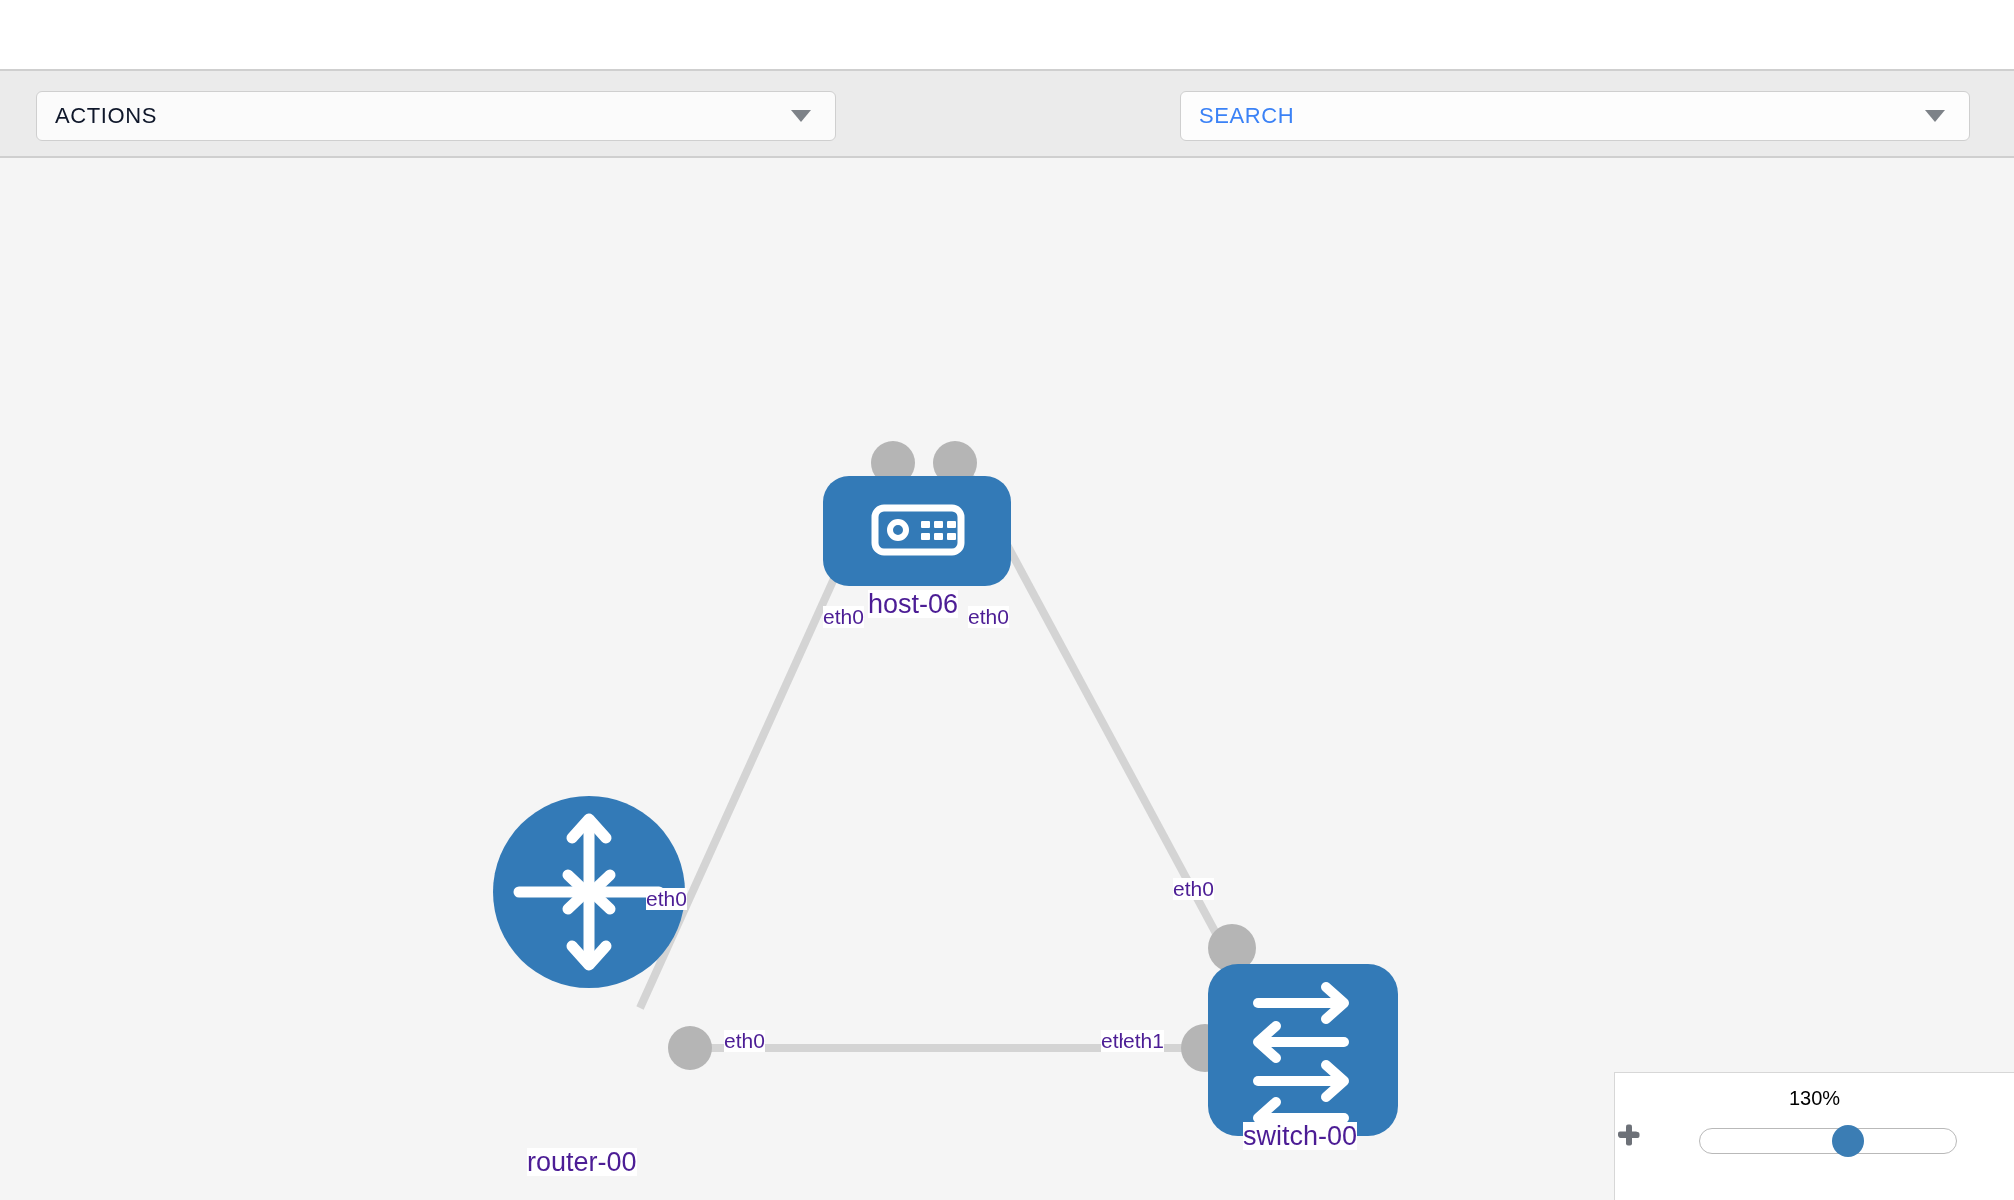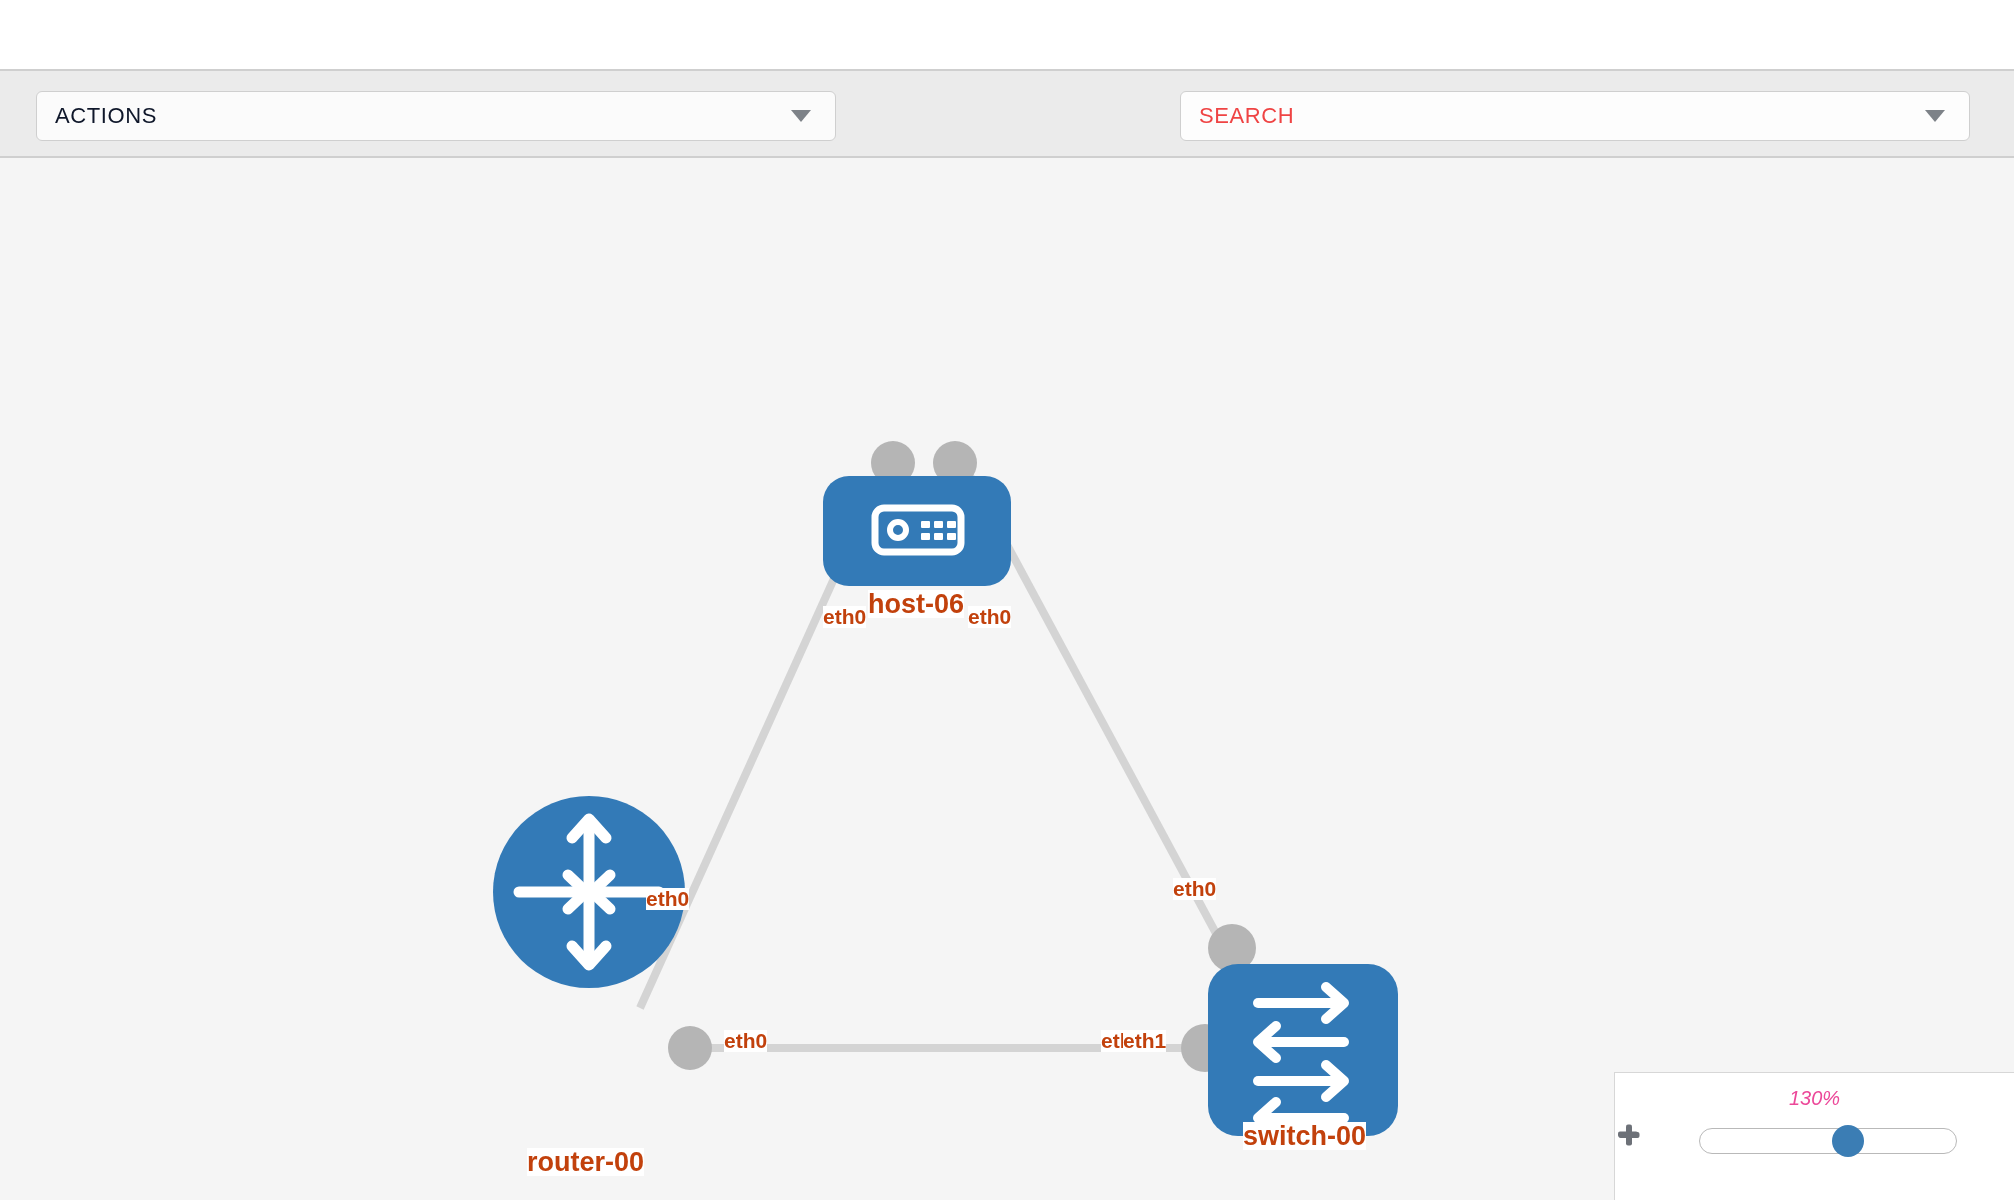--- a/index.html
+++ b/index.html
@@ -78,57 +78,56 @@
     position: absolute; left: 1180px; top: 20px;
     width: 790px; height: 50px;
     background: #fdfdfd;
     border: 1px solid #cfcfcf;
     border-radius: 6px;
     display: flex; align-items: center;
     cursor: text;
   }
   .search-box .label {
     margin-left: 18px;
-    font-size: 22px; color: #ef4444;
+    font-size: 22px; color: #3b82f6;
     letter-spacing: 0.6px;
   }
 
   
   .canvas {
     position: absolute; left: 0; top: 158px;
     width: 2014px; height: 1042px;
     background: #f5f5f5;
     overflow: hidden;
   }
   .canvas svg { position: absolute; left: 0; top: 0; }
 
   
   .chip {
     position: absolute;
     background: #ffffff;
-    color: #c2410c;
+    color: #4c1d95;
     white-space: nowrap;
     line-height: 1.05;
-    font-weight: bold;
   }
   .chip.node-name { font-size: 27px; }
   .chip.port      { font-size: 21px; }
 
   
   .zoom-widget {
     position: absolute; right: 0; bottom: 0;
     width: 400px; height: 128px;
     background: #ffffff;
     border-top: 1px solid #d7d7d7;
     border-left: 1px solid #d7d7d7;
   }
   .zoom-pct {
     position: absolute; top: 14px; left: 0; right: 0;
     text-align: center;
-    font-size: 20px; color: #ec4899; font-style: italic;
+    font-size: 20px; color: #000000;
   }
   .zoom-row {
     position: absolute; top: 48px; left: 0;
     width: 400px; height: 40px;
     display: flex; align-items: center;
   }
   .zoom-minus, .zoom-plus {
     width: 40px; height: 40px;
     display: flex; align-items: center; justify-content: center;
     color: #6d7178; cursor: pointer; flex: none;

